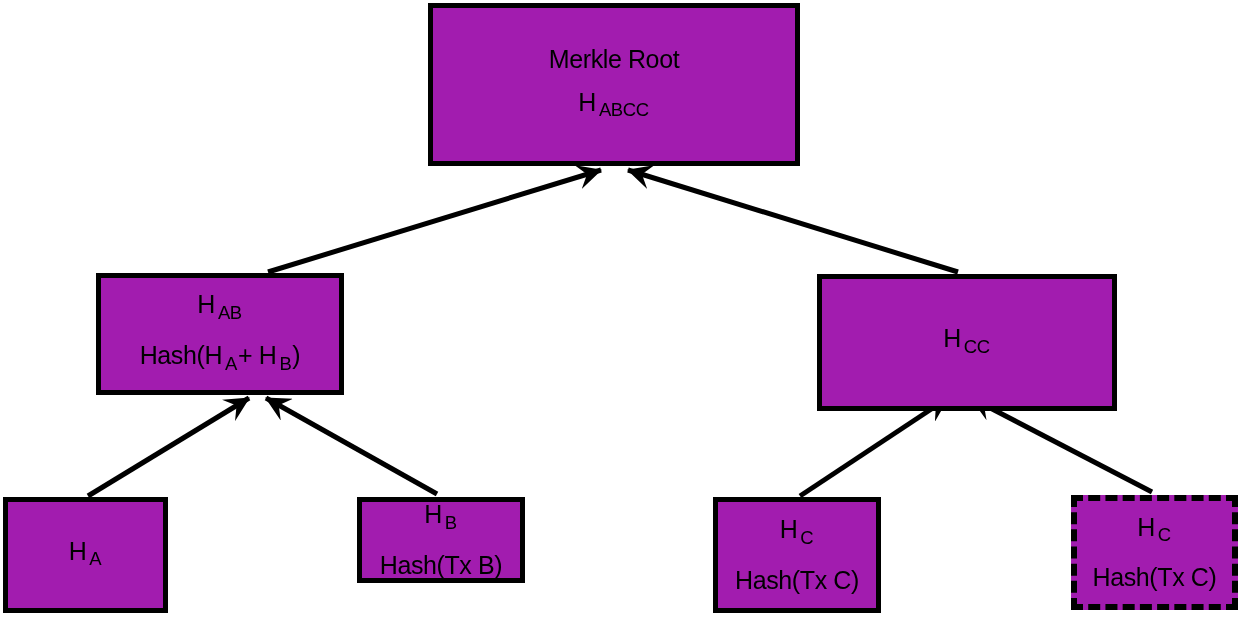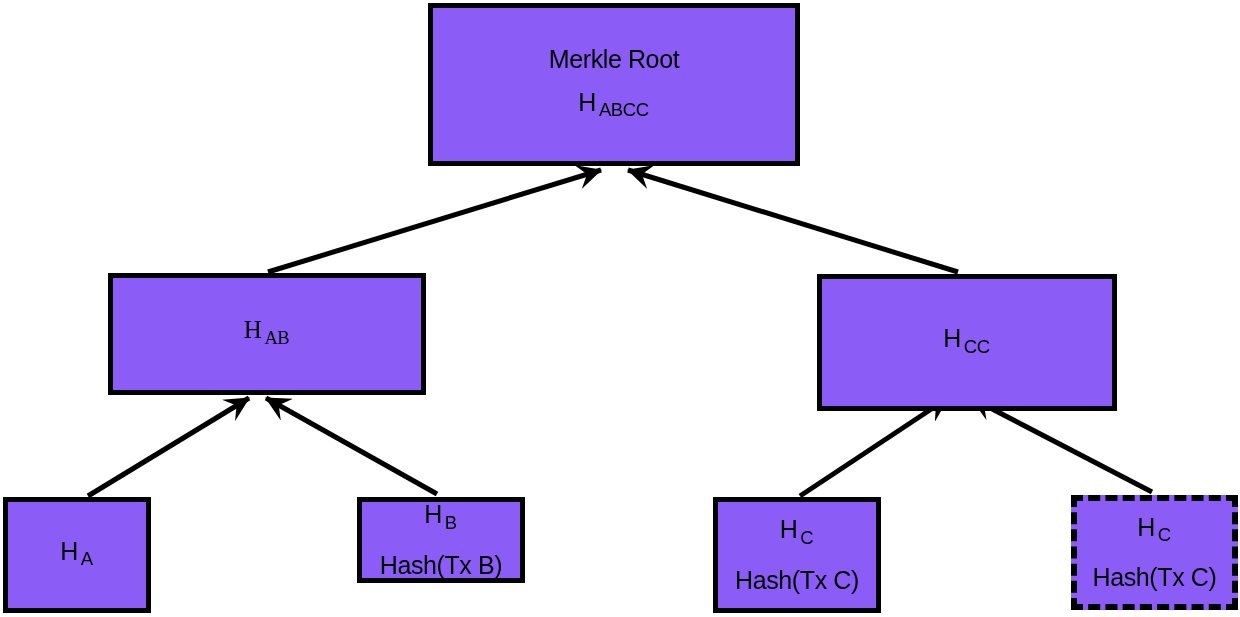--- a/index.html
+++ b/index.html
@@ -15,21 +15,21 @@
   }
 
   svg.edges {
     position: absolute;
     left: 0; top: 0;
     width: 1240px; height: 617px;
   }
 
   .node {
     position: absolute;
-    background: #8b5cf6;
+    background: #a21caf;
     border: 5px solid #000;
     display: flex;
     flex-direction: column;
     align-items: center;
     justify-content: center;
     text-align: center;
     letter-spacing: -0.4px;
   }
   .node.dashed {
     border: 6px dashed #000;
@@ -67,33 +67,36 @@
 
   <div class="node" style="left:428px; top:3px; width:372px; height:163px;">
     <div class="row">
       <span>Merkle Root</span>
     </div>
     <div class="row">
       <span>H</span><span class="sub">ABCC</span>
     </div>
   </div>
 
-  <div class="node" style="left:108px; top:273px; width:318px; height:122px;font-family:Liberation Serif, serif;">
+  <div class="node" style="left:96px; top:273px; width:248px; height:122px;">
     <div class="row">
       <span>H</span><span class="sub">AB</span>
+    </div>
+    <div class="row">
+      <span>Hash(H</span><span class="sub">A</span><span>+ H</span><span class="sub">B</span><span>)</span>
     </div>
   </div>
 
   <div class="node" style="left:817px; top:274px; width:300px; height:137px;">
     <div class="row">
       <span>H</span><span class="sub">CC</span>
     </div>
   </div>
 
-  <div class="node" style="left:3px; top:497px; width:148px; height:116px;">
+  <div class="node" style="left:3px; top:497px; width:165px; height:116px;">
     <div class="row">
       <span>H</span><span class="sub">A</span>
     </div>
   </div>
 
   <div class="node" style="left:357px; top:497px; width:168px; height:86px;">
     <div class="row">
       <span>H</span><span class="sub">B</span>
     </div>
     <div class="row">

